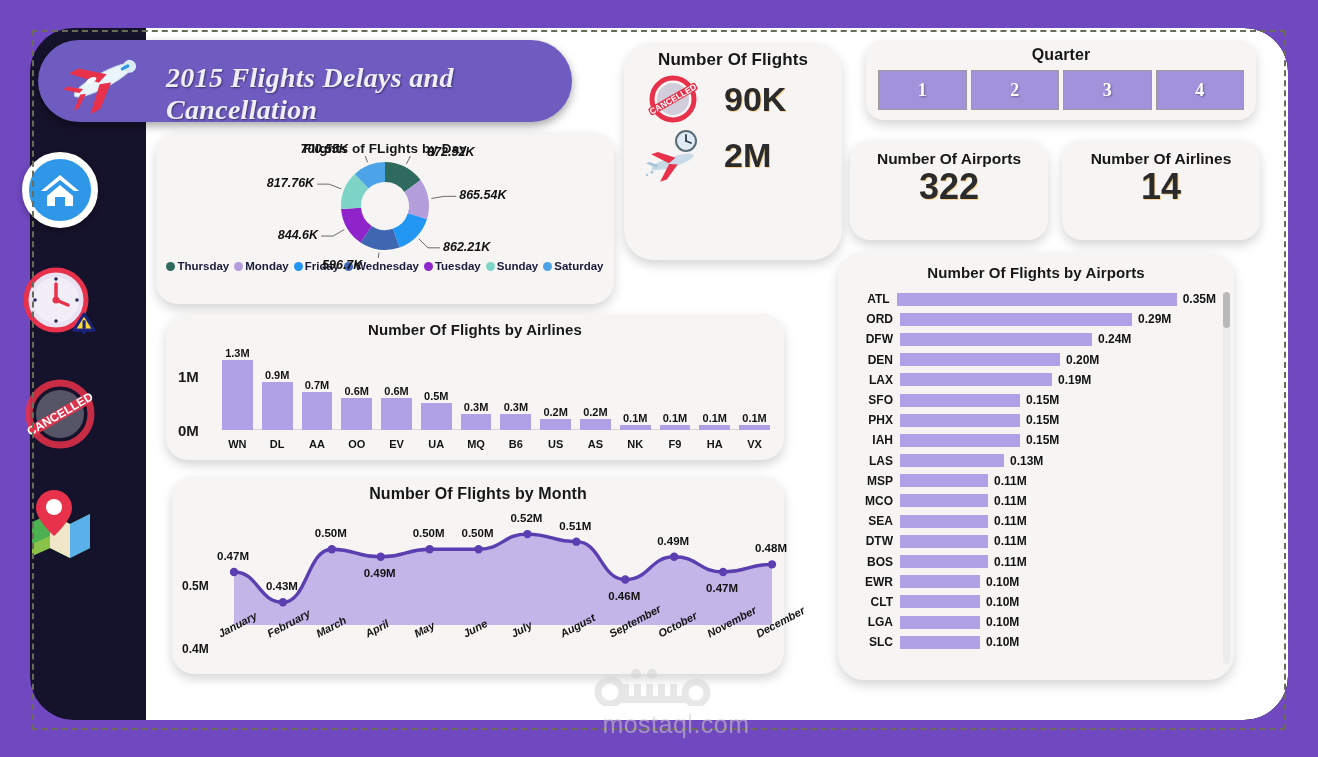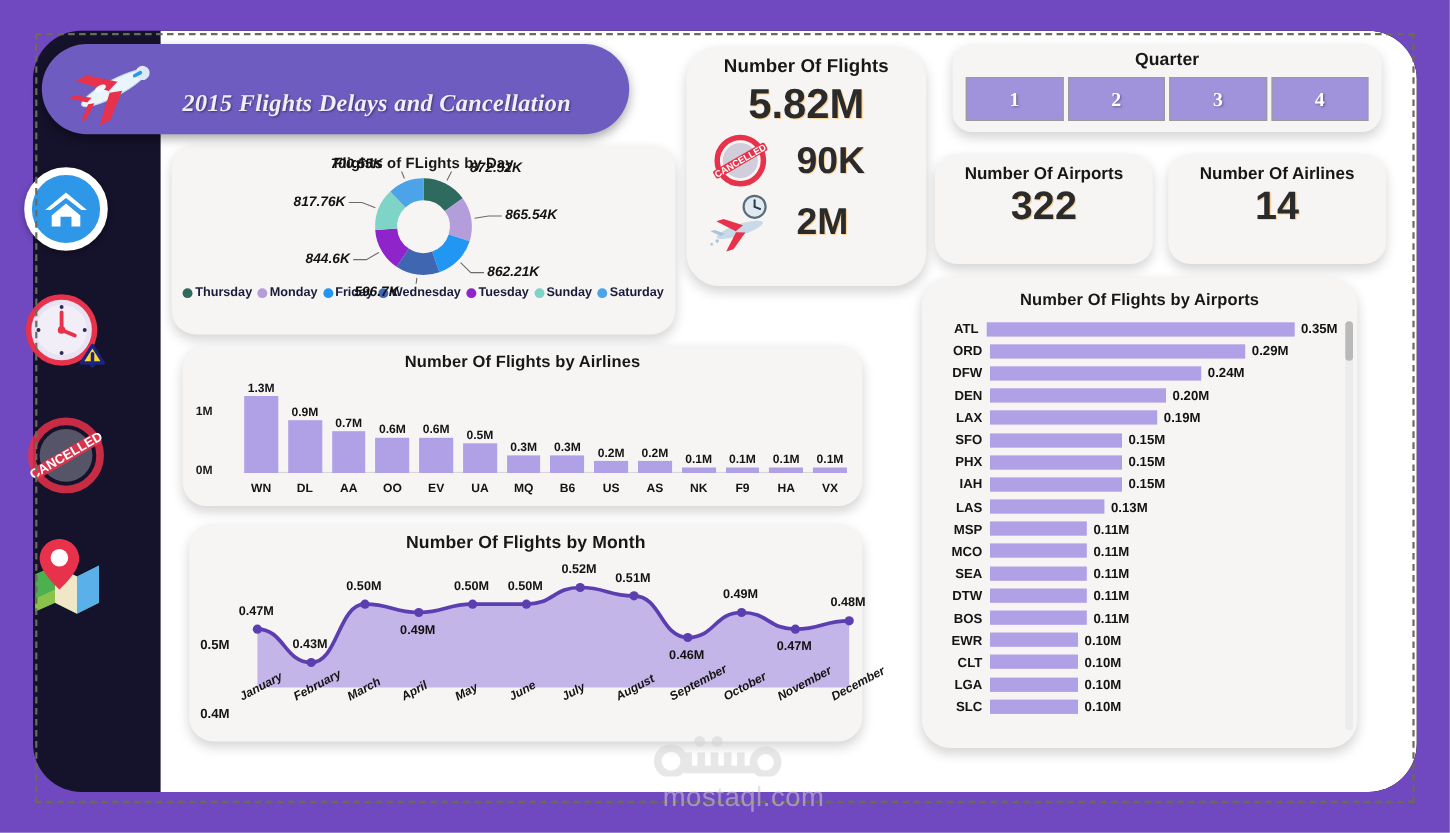--- a/index.html
+++ b/index.html
@@ -42,21 +42,21 @@
     box-shadow: 0 4px 10px rgba(0,0,0,.35);
   }
   .title-banner .plane-glyph {
     position: absolute; left: 18px; top: 4px;
     width: 92px; height: 74px;
   }
   .title-text {
     margin-left: 128px;
     font-family: "Liberation Serif", serif;
     font-style: italic; font-weight: bold;
-    font-size: 22px; color: #f0eef8;
+    font-size: 28px; color: #f0eef8;
     letter-spacing: .3px;
     text-shadow: 1px 1px 2px rgba(0,0,0,.45);
     margin-top: 25px;
   }
   
   .sidebar { position: absolute; left: 0; top: 0; width: 118px; height: 692px; z-index: 25; }
   .side-item { position: absolute; left: 12px; width: 96px; height: 96px;
                display: flex; align-items: center; justify-content: center; }
   .side-home {
     width: 76px; height: 76px; border-radius: 50%;
@@ -112,21 +112,21 @@
   .donut-legend {
     display: flex; justify-content: center; align-items: center; gap: 5px;
     font-size: 11.5px; font-weight: bold; color: #1a1a3a; margin-top: 2px;
   }
   .lg { display: flex; align-items: center; gap: 2px; }
   .lg i { width: 9px; height: 9px; border-radius: 50%; display: inline-block; }
   
   #airlines-card { left: 166px; top: 314px; width: 618px; height: 146px; }
   #airlines-card .card-title { font-size: 15px; padding-top: 7px; }
   .bars-area { position: relative; height: 112px; margin: 2px 10px 0 10px; }
-  .yaxis-lbl { position: absolute; left: 2px; font-size: 11px; font-weight: bold; color: #1a1a1a; }
+  .yaxis-lbl { position: absolute; left: 2px; font-size: 15px; font-weight: bold; color: #1a1a1a; }
   .bars-row { position: absolute; left: 46px; right: 4px; bottom: 22px; top: 6px;
               display: flex; align-items: flex-end; gap: 9px; }
   .bar-col { flex: 1; display: flex; flex-direction: column; align-items: center; justify-content: flex-end; height: 100%; }
   .bar-val { font-size: 11px; font-weight: bold; color: #131313; margin-bottom: 1px; }
   .bar-rect { width: 100%; background: #b0a0e5; }
   .bars-axis { position: absolute; left: 46px; right: 4px; bottom: 2px; display: flex; gap: 9px; }
   .bars-axis div { flex: 1; text-align: center; font-size: 11px; font-weight: bold; color: #141414; }
   .bars-baseline { position: absolute; left: 46px; right: 4px; bottom: 22px; height: 1px; background: #d6d6d6; }
   
   #month-card { left: 172px; top: 476px; width: 612px; height: 198px; }
@@ -223,21 +223,20 @@
       <path d="M50 38 L70 28 L70 62 L50 72 Z" fill="#5ab0e8"></path>
       <path d="M12 58 L30 50 L30 62 L12 70 Z" fill="#8bc34a"></path>
       <path d="M34 4 C24 4 16 12 16 22 C16 34 34 50 34 50 C34 50 52 34 52 22 C52 12 44 4 34 4 Z" fill="#e8314a"></path>
       <circle cx="34" cy="21" r="8" fill="#ffffff"></circle>
     </svg>
   </div>
 </div>
 
 <div class="card" id="kpi-flights">
   <div class="card-title">Number Of Flights</div>
-  <div class="kpi-big">5.82M</div>
 
   <div class="kpi-row">
     <svg width="58" height="54" viewBox="0 0 58 54">
       <circle cx="29" cy="27" r="21" fill="none" stroke="#e8314a" stroke-width="5"></circle>
       <circle cx="29" cy="27" r="16" fill="#b9b3c9" opacity=".6"></circle>
       <rect x="2" y="23" width="54" height="8" rx="2" transform="rotate(-30 29 27)" fill="#e8314a"></rect>
       <text x="29" y="30" font-family="Liberation Sans, sans-serif" font-size="8.5" font-weight="bold" fill="#ffffff" text-anchor="middle" transform="rotate(-30 29 27)">CANCELLED</text>
     </svg>
     <div class="kpi-num">90K</div>
   </div>

